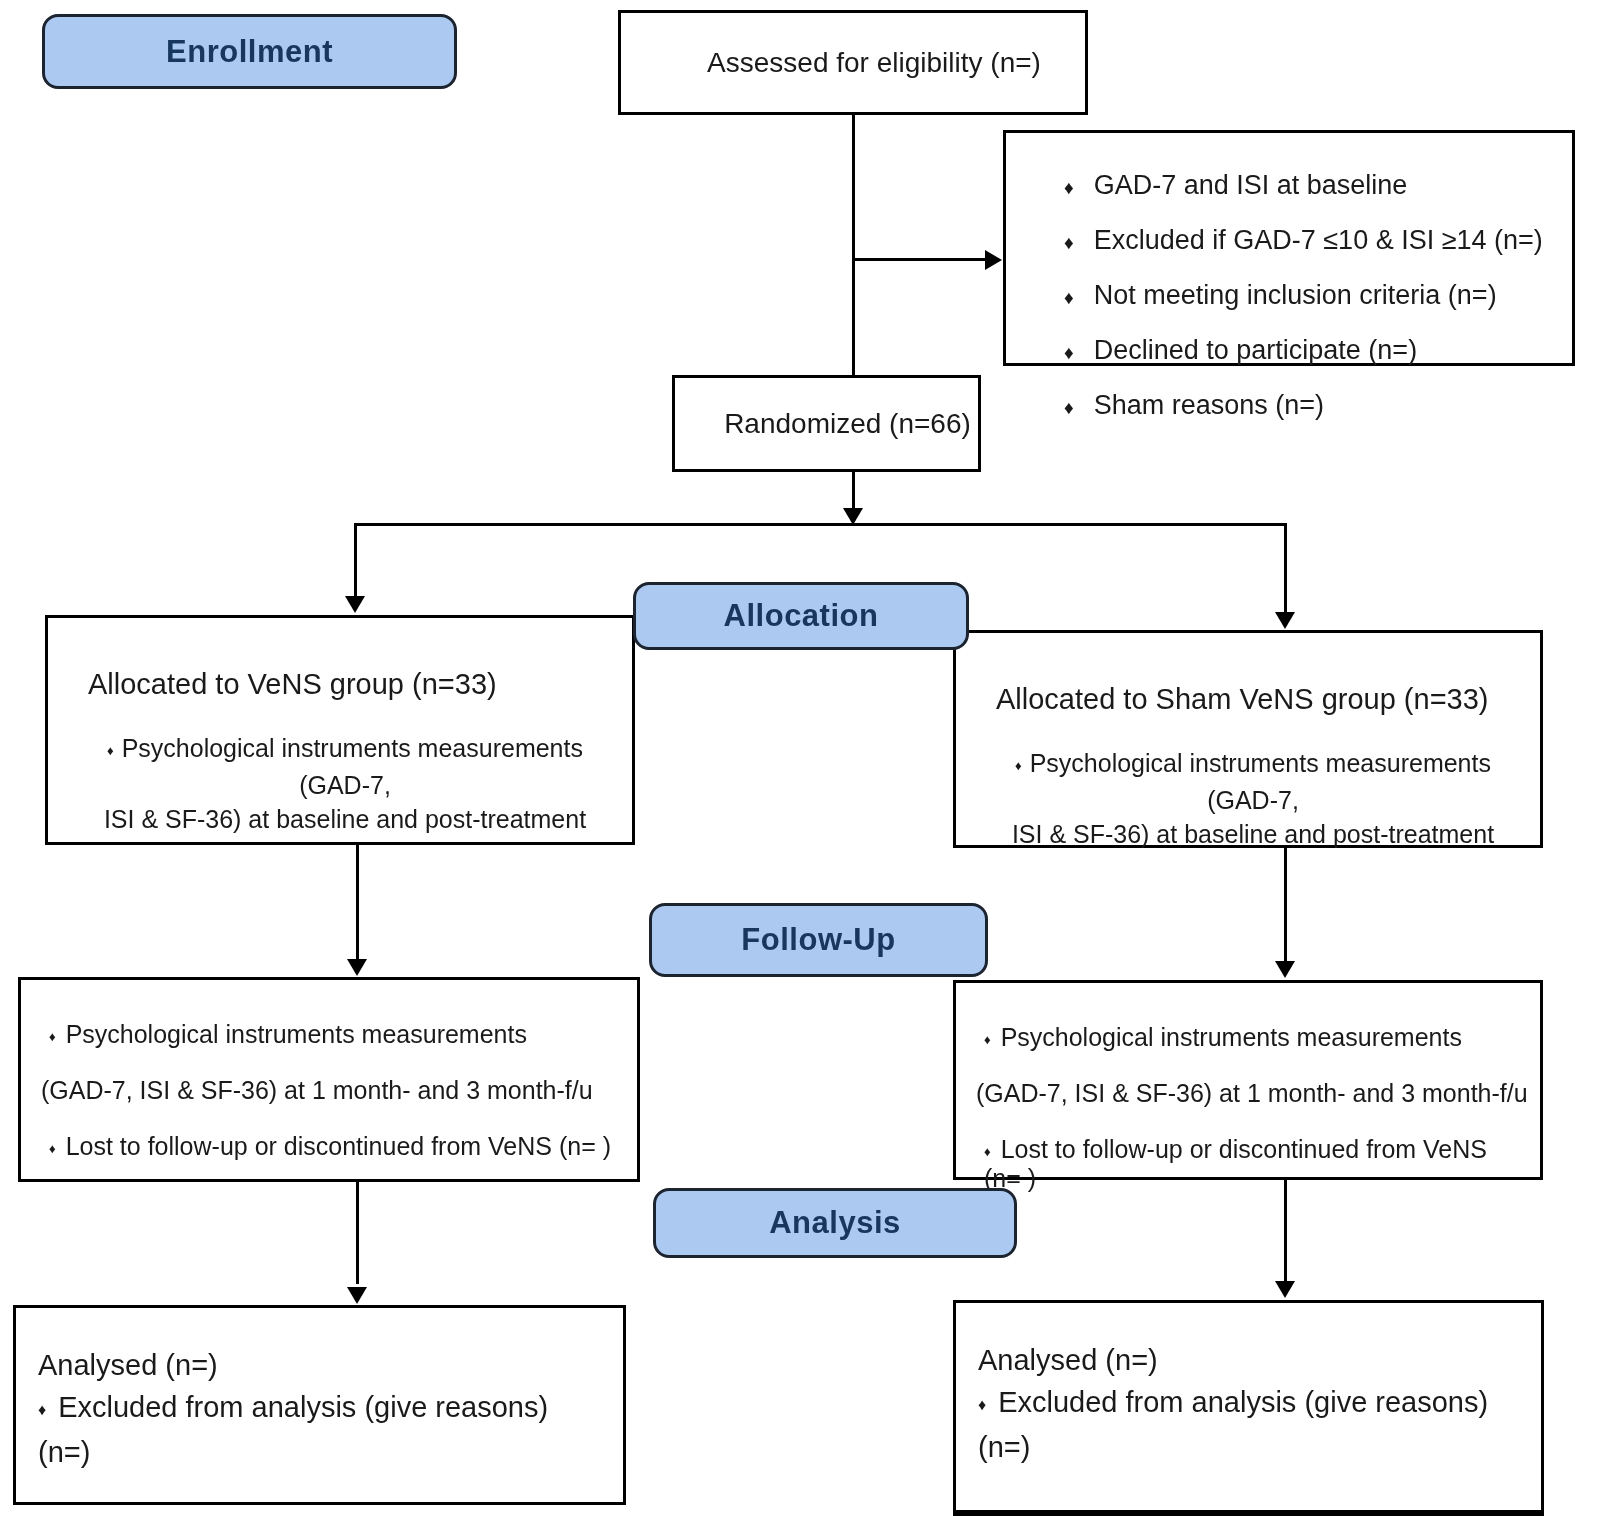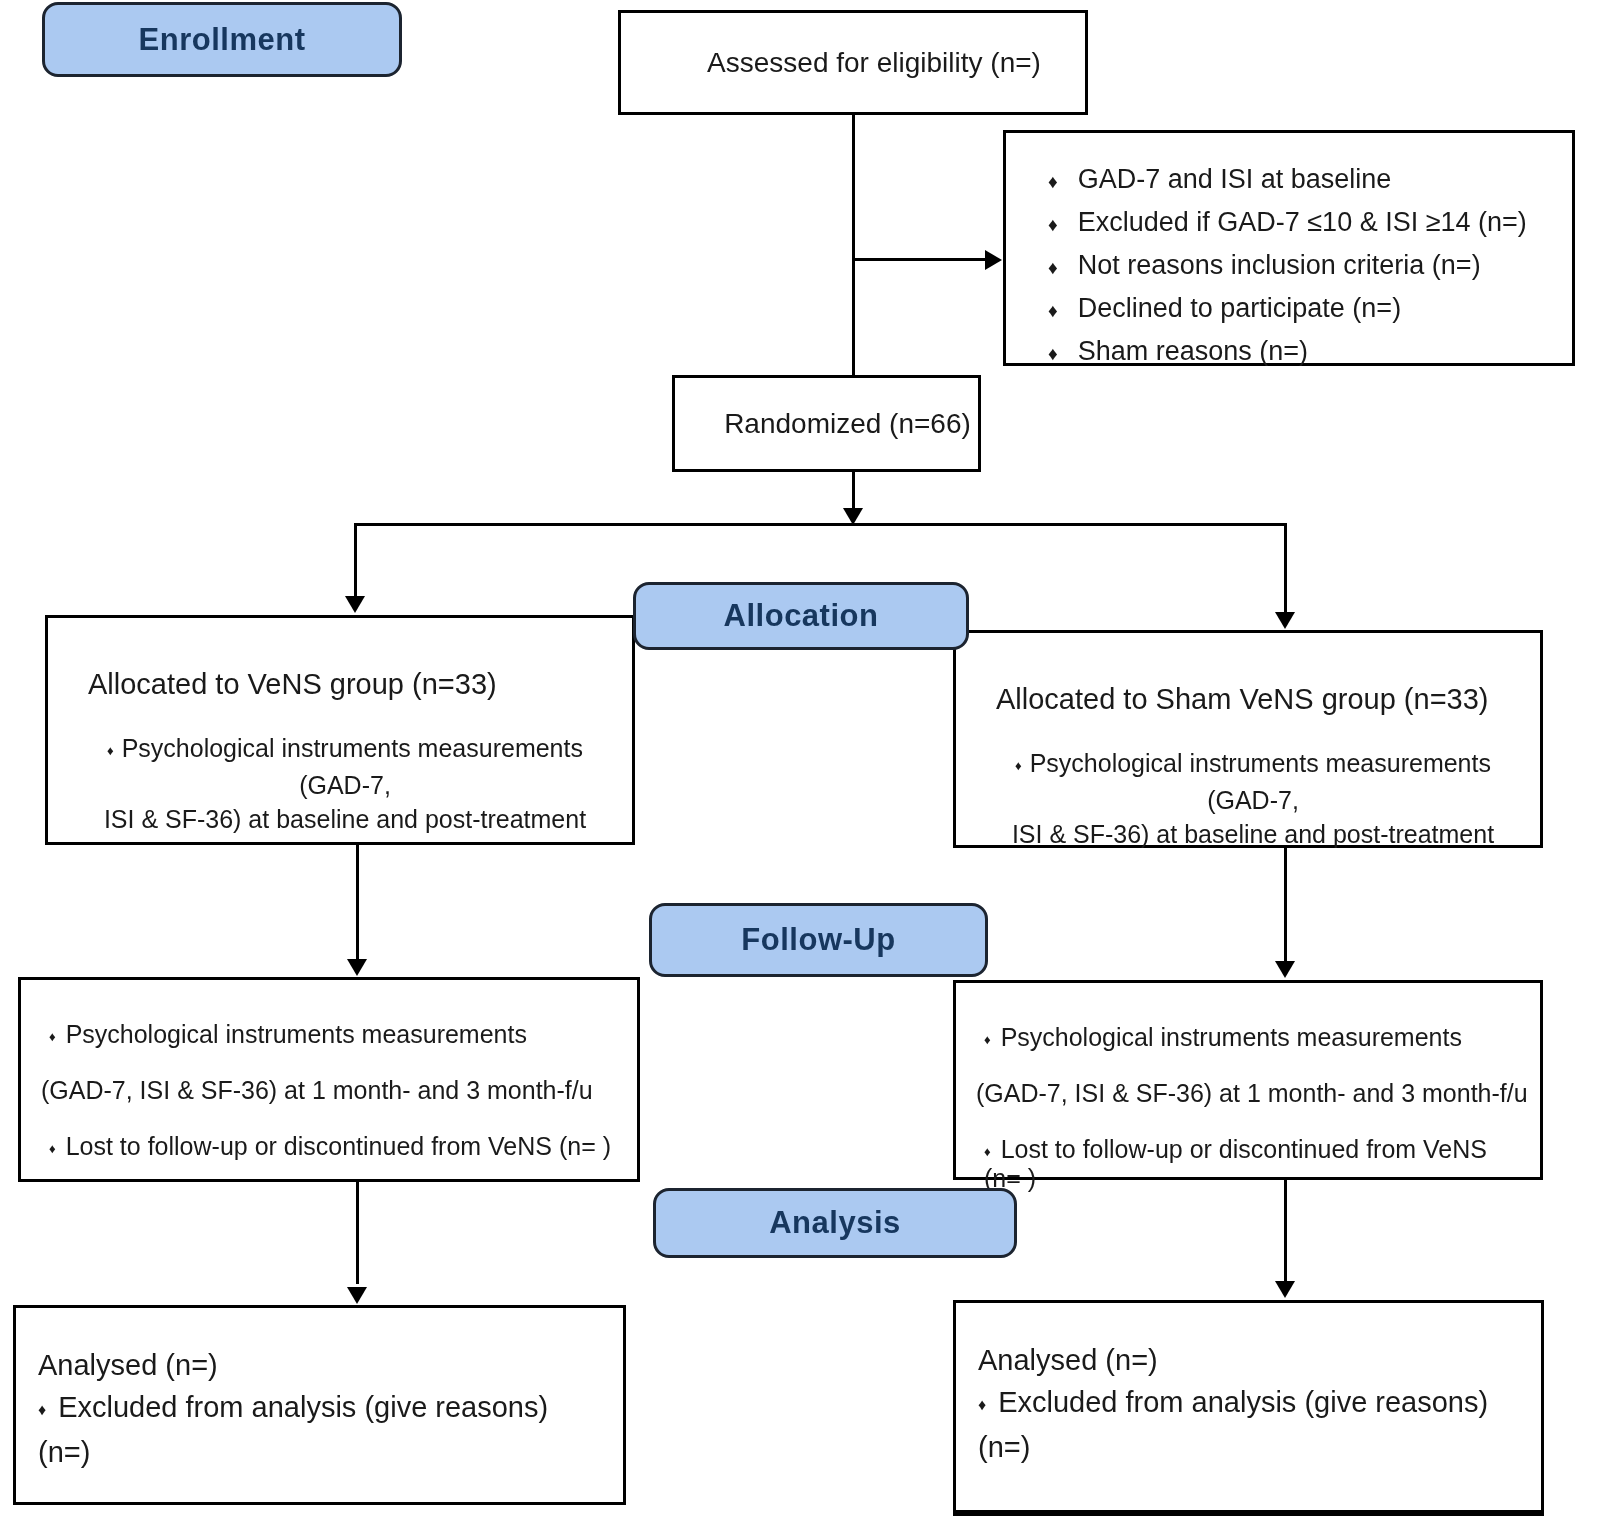--- a/index.html
+++ b/index.html
@@ -40,38 +40,38 @@
     border-top:17px solid #000000;
   }
   .ah-right{
     position:absolute;width:0;height:0;z-index:2;
     border-top:10px solid transparent;border-bottom:10px solid transparent;
     border-left:17px solid #000000;
   }
   .center-text{display:flex;align-items:center;justify-content:center;text-align:center;}
   #assessed{font-size:28px;}
   #randomized{font-size:28px;}
-  #exclusion{padding:26px 10px 10px 42px;font-size:27px;line-height:41px;}
+  #exclusion{padding:26px 10px 10px 58px;font-size:27px;line-height:53px;}
   .excl-item .b{font-size:19px;margin-right:20px;}
   .alloc-title{font-size:29px;margin:0 0 30px 16px;}
   .alloc-bullet{font-size:25px;text-align:center;line-height:34px;}
   .alloc-bullet .b{font-size:13px;vertical-align:2px;margin-right:8px;}
   .alloc-pad{padding:50px 14px 0 24px;box-sizing:border-box;}
   .fu-pad{padding:40px 10px 8px 28px;box-sizing:border-box;font-size:25px;}
   .fu-line{margin-bottom:27px;}
   .fu-line .b{font-size:13px;vertical-align:2px;margin-right:10px;}
   .an-pad{padding:36px 10px 0 22px;box-sizing:border-box;font-size:29px;line-height:42px;}
   .an-pad .b{font-size:16px;vertical-align:2px;margin-right:12px;}
 </style>
 </head>
 <body>
 
 <div id="canvas">
 
-  <div class="stage" style="left:42px;top:2px;width:360px;height:75px;">Enrollment</div>
+  <div class="stage" style="left:42px;top:14px;width:415px;height:75px;">Enrollment</div>
 
   <div class="stage" style="left:633px;top:582px;width:336px;height:68px;">Allocation</div>
 
   <div class="stage" style="left:649px;top:903px;width:339px;height:74px;">Follow-Up</div>
 
   <div class="stage" style="left:653px;top:1188px;width:364px;height:70px;">Analysis</div>
 
   <div class="vline" style="left:852px;top:113px;height:264px;"></div>
   <div class="hline" style="left:852px;top:258px;width:134px;"></div>
   <div class="ah-right" style="left:985px;top:250px;"></div>
@@ -104,21 +104,21 @@
   </div>
 
   <div id="exclusion" class="box" style="left:1003px;top:130px;width:572px;height:236px;">
     <div class="excl-item">
       <span class="b">♦</span><span>GAD-7 and ISI at baseline</span>
     </div>
     <div class="excl-item">
       <span class="b">♦</span><span>Excluded if GAD-7 ≤10 &amp; ISI ≥14 (n=)</span>
     </div>
     <div class="excl-item">
-      <span class="b">♦</span><span>Not reasons inclusion criteria (n=)</span>
+      <span class="b">♦</span><span>Not meeting inclusion criteria (n=)</span>
     </div>
     <div class="excl-item">
       <span class="b">♦</span><span>Declined to participate (n=)</span>
     </div>
     <div class="excl-item">
       <span class="b">♦</span><span>Sham reasons (n=)</span>
     </div>
   </div>
 
   <div id="randomized" class="box center-text" style="left:672px;top:375px;width:309px;height:97px;">

